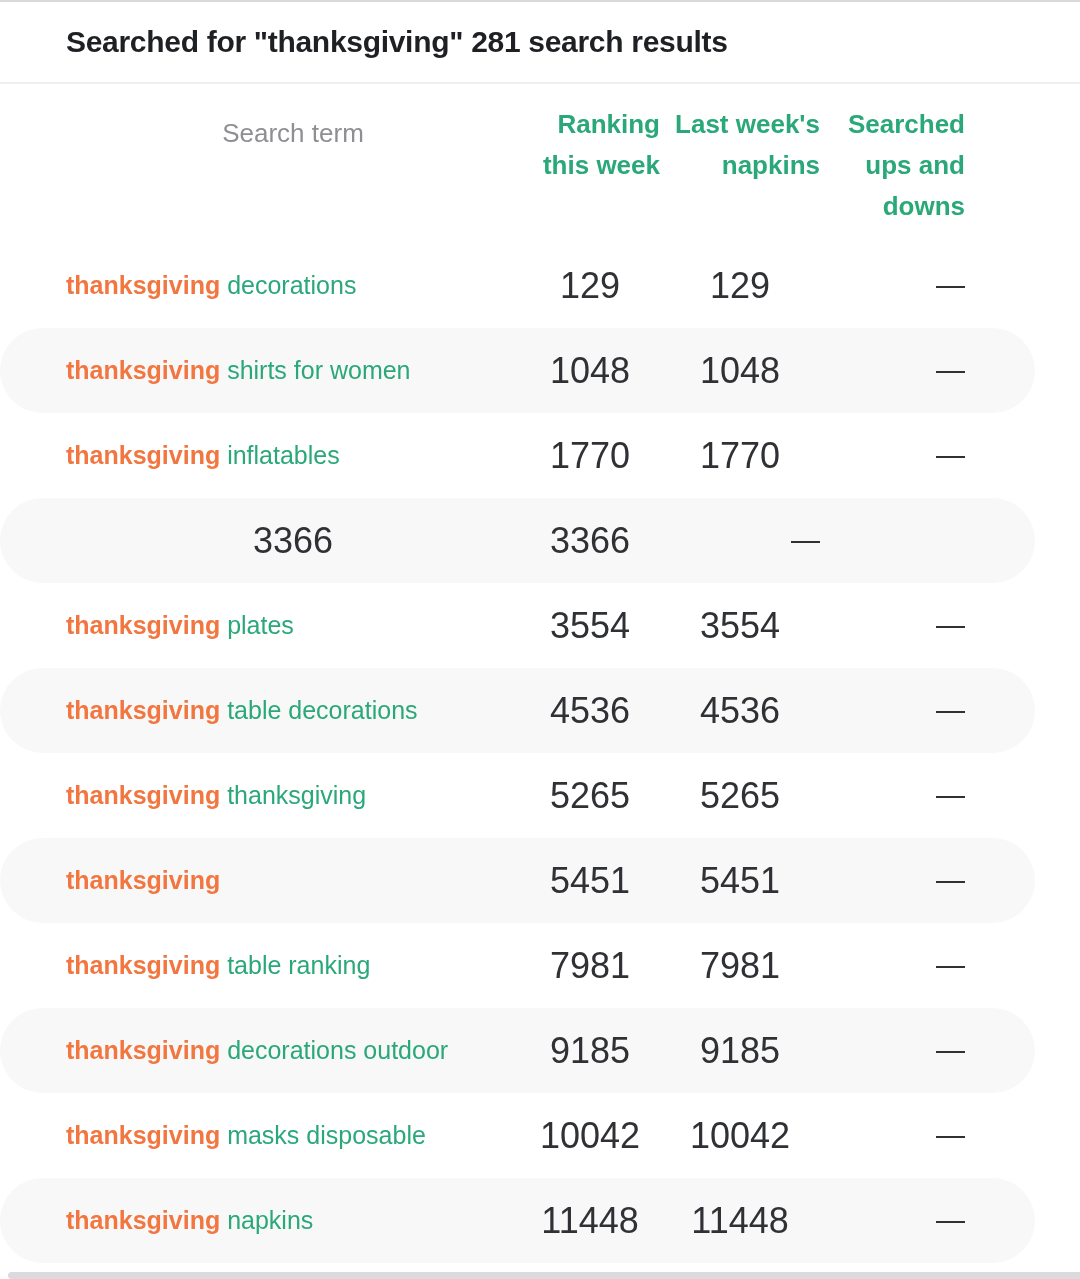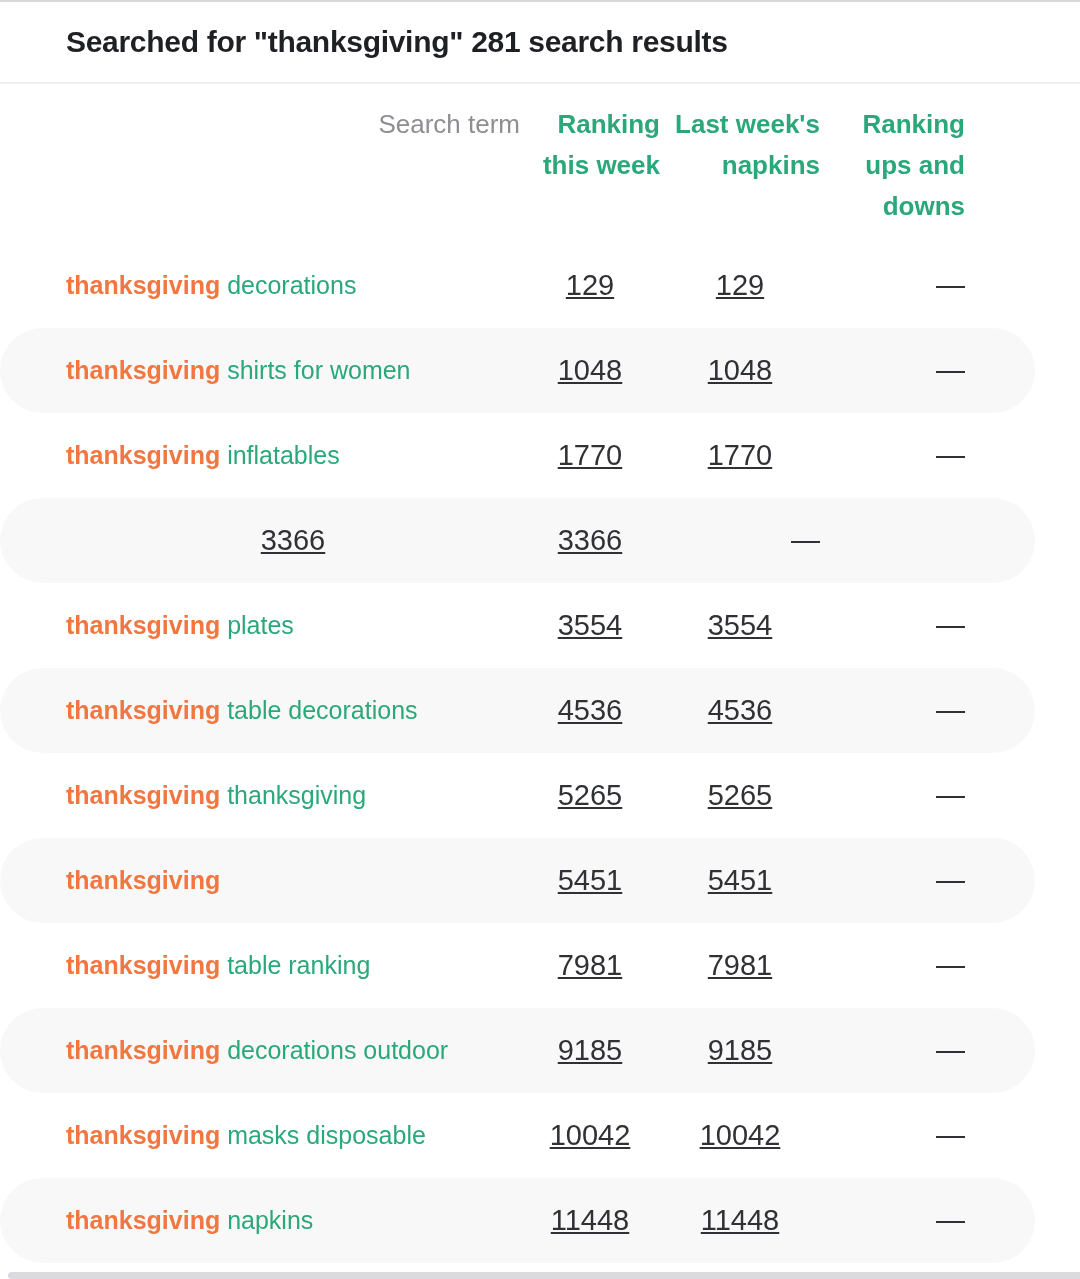--- a/index.html
+++ b/index.html
@@ -45,38 +45,38 @@
   .header-row { padding:20px 70px 16px 66px; }
   .hdr-cell {
     font-size:26px;
     line-height:41px;
     color:var(--green);
     font-weight:bold;
   }
   .hdr-term {
     color:var(--header-gray);
     font-weight:normal;
-    text-align:right;
+    text-align:center;
+    margin-top:9px;
   }
   .hdr-center { text-align:right; }
   .hdr-right { text-align:right; }
   .row {
     padding:22px 70px 22px 66px;
     border-radius:43px;
   }
   .table-body .row:nth-child(even) { background:var(--row-shade); }
   .cell { line-height:41px; }
   .term-cell { font-size:25px; }
   .term-hl { color:var(--orange); font-weight:bold; }
   .term-rest { color:var(--green); }
   .num-cell {
     text-align:center;
-    font-size:29px;
+    font-size:36px;
     color:var(--text-dark);
-    text-decoration:underline;
   }
   .updown-cell {
     text-align:right;
     font-size:29px;
     color:var(--text-dark);
   }
   .hscrollbar {
     position:absolute;
     left:8px;
     right:0;
@@ -93,21 +93,21 @@
 
 <header class="title-bar">
   <h1 class="page-title">Searched for "thanksgiving" 281 search results</h1>
 </header>
 
 <section>
   <div class="grid-row header-row">
     <div class="hdr-cell hdr-term">Search term</div>
     <div class="hdr-cell hdr-center">Ranking this week</div>
     <div class="hdr-cell hdr-center">Last week's napkins</div>
-    <div class="hdr-cell hdr-right">Ranking ups and downs</div>
+    <div class="hdr-cell hdr-right">Searched ups and downs</div>
   </div>
 
   <div class="table-body">
   <div class="grid-row row">
     <div class="cell term-cell">
       <span class="term-hl">thanksgiving</span>
       <span class="term-rest">decorations</span>
     </div>
     <div class="cell num-cell">129</div>
     <div class="cell num-cell">129</div>

